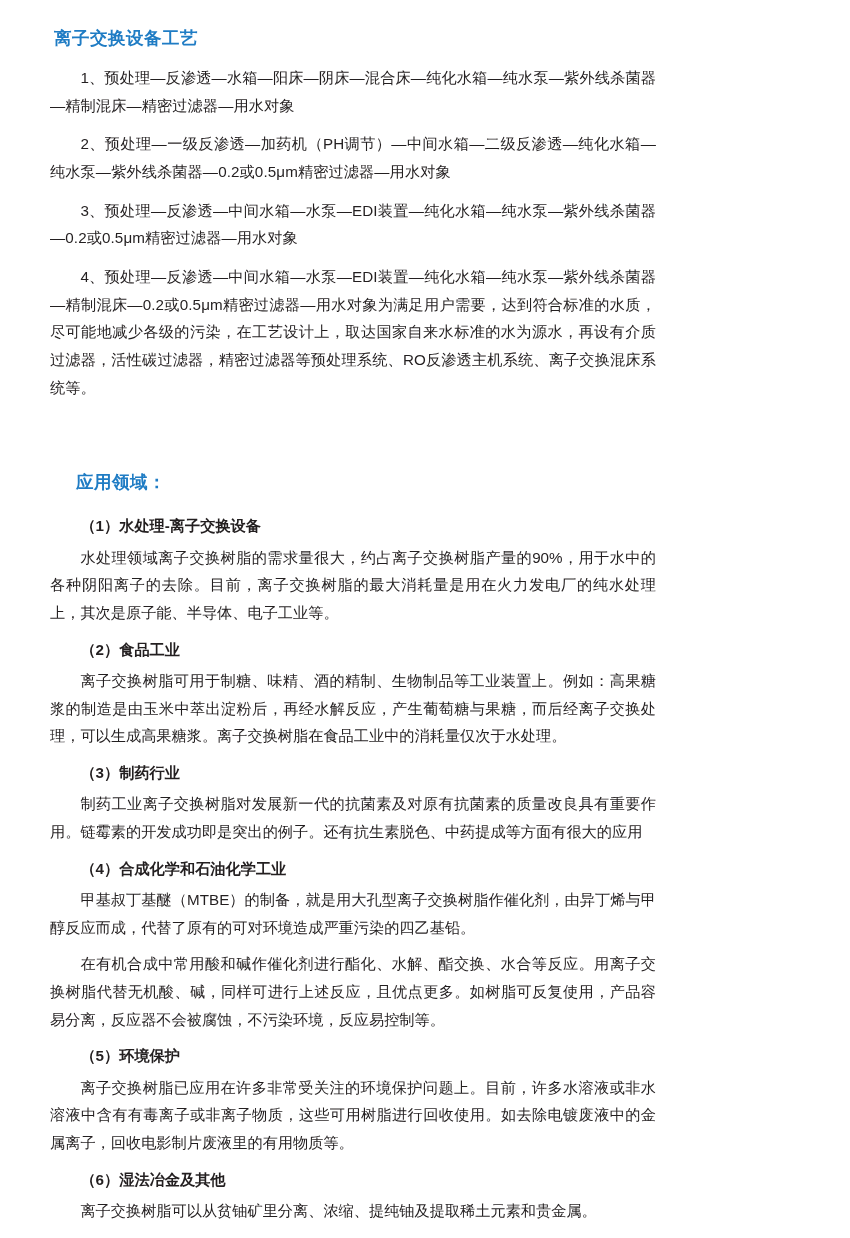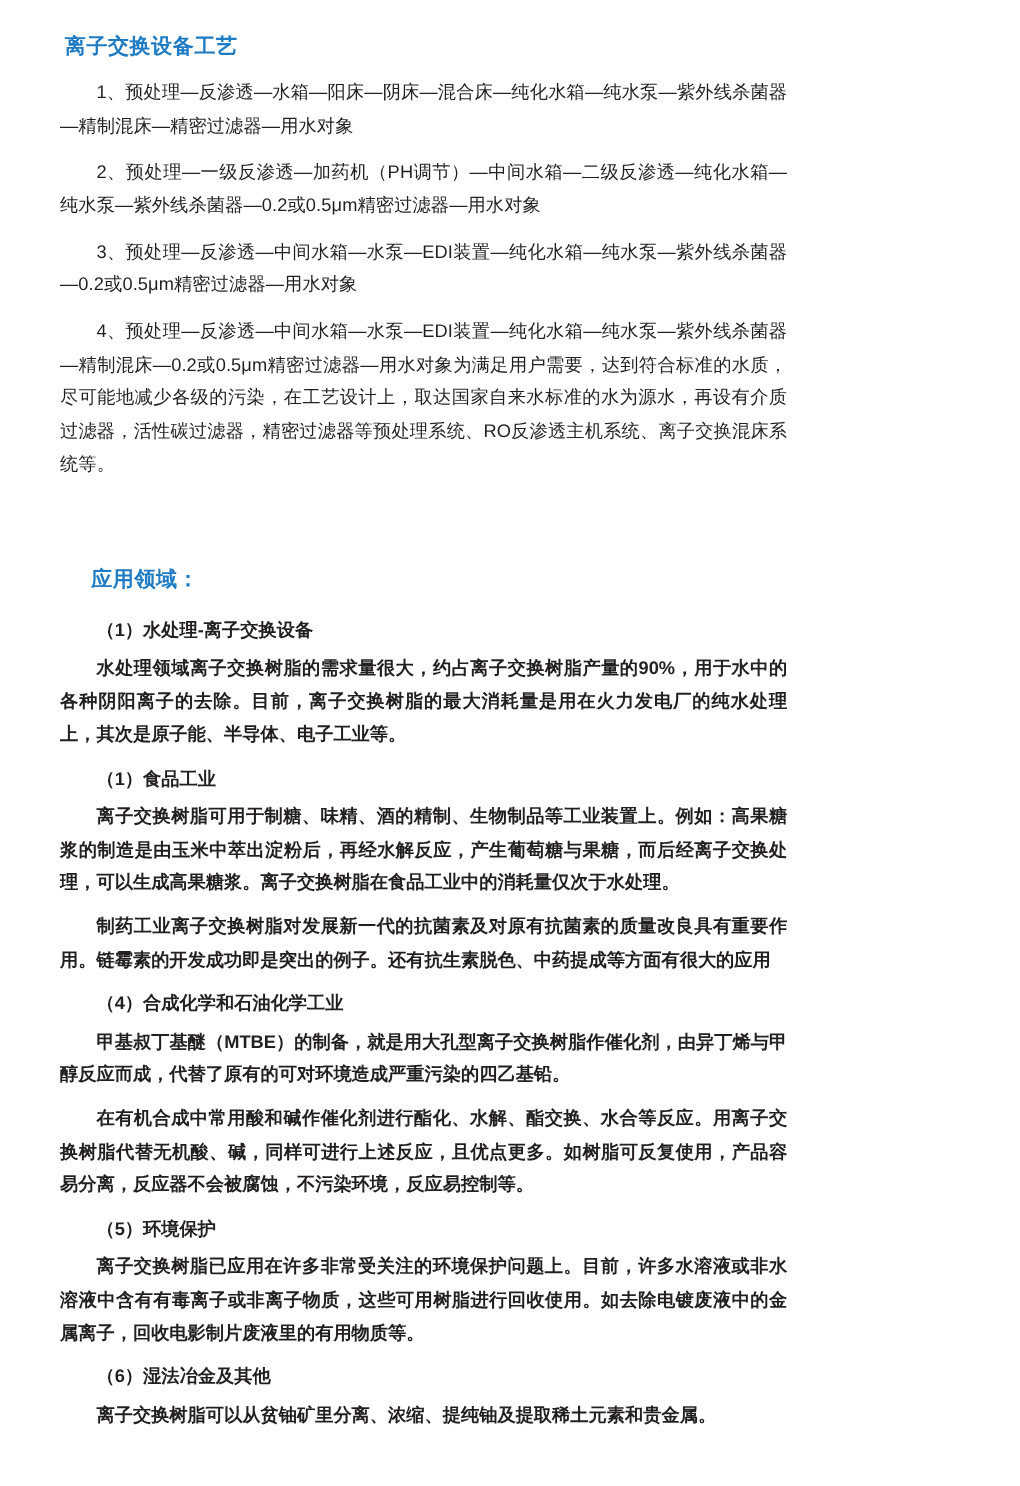--- a/index.html
+++ b/index.html
@@ -57,21 +57,21 @@
     padding-left: 14px;
     line-height: 1.8;
   }
   .body-para {
     text-indent: 2em;
     padding: 0 4px 0 14px;
     margin: 0 0 9px 0;
     line-height: 1.82;
   }
   .body-para.bold {
-    font-weight: bold;
+    font-weight: normal;
   }
   .apps-wrap {
     margin-top: 14px;
   }
 </style>
 </head>
 <body>
 
 <div class="page">
 
@@ -89,25 +89,26 @@
   <h2 class="section-title apps">应用领域：</h2>
 
   <div class="apps-wrap">
 
     <div>
       <p class="sub-head">（1）水处理-离子交换设备</p>
       <p class="body-para bold">水处理领域离子交换树脂的需求量很大，约占离子交换树脂产量的90%，用于水中的各种阴阳离子的去除。目前，离子交换树脂的最大消耗量是用在火力发电厂的纯水处理上，其次是原子能、半导体、电子工业等。</p>
     </div>
 
     <div>
-      <p class="sub-head">（1）食品工业</p>
+      <p class="sub-head">（2）食品工业</p>
       <p class="body-para bold">离子交换树脂可用于制糖、味精、酒的精制、生物制品等工业装置上。例如：高果糖浆的制造是由玉米中萃出淀粉后，再经水解反应，产生葡萄糖与果糖，而后经离子交换处理，可以生成高果糖浆。离子交换树脂在食品工业中的消耗量仅次于水处理。</p>
     </div>
 
     <div>
+      <p class="sub-head">（3）制药行业</p>
       <p class="body-para bold">制药工业离子交换树脂对发展新一代的抗菌素及对原有抗菌素的质量改良具有重要作用。链霉素的开发成功即是突出的例子。还有抗生素脱色、中药提成等方面有很大的应用</p>
     </div>
 
     <div>
       <p class="sub-head">（4）合成化学和石油化学工业</p>
       <p class="body-para bold">甲基叔丁基醚（MTBE）的制备，就是用大孔型离子交换树脂作催化剂，由异丁烯与甲醇反应而成，代替了原有的可对环境造成严重污染的四乙基铅。</p>
       <p class="body-para bold">在有机合成中常用酸和碱作催化剂进行酯化、水解、酯交换、水合等反应。用离子交换树脂代替无机酸、碱，同样可进行上述反应，且优点更多。如树脂可反复使用，产品容易分离，反应器不会被腐蚀，不污染环境，反应易控制等。</p>
     </div>
 
     <div>

